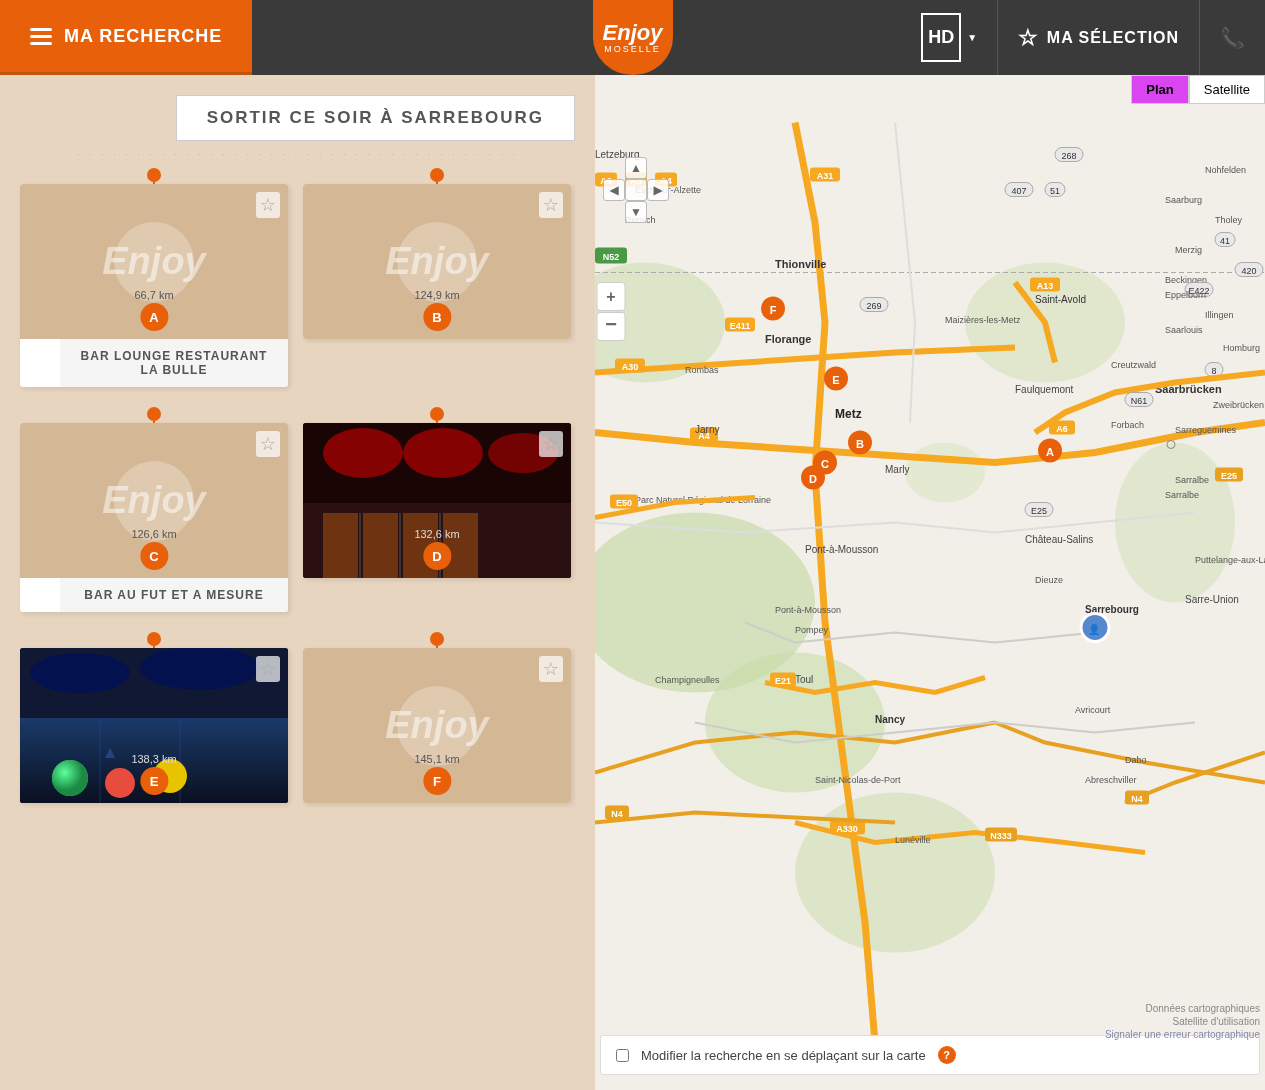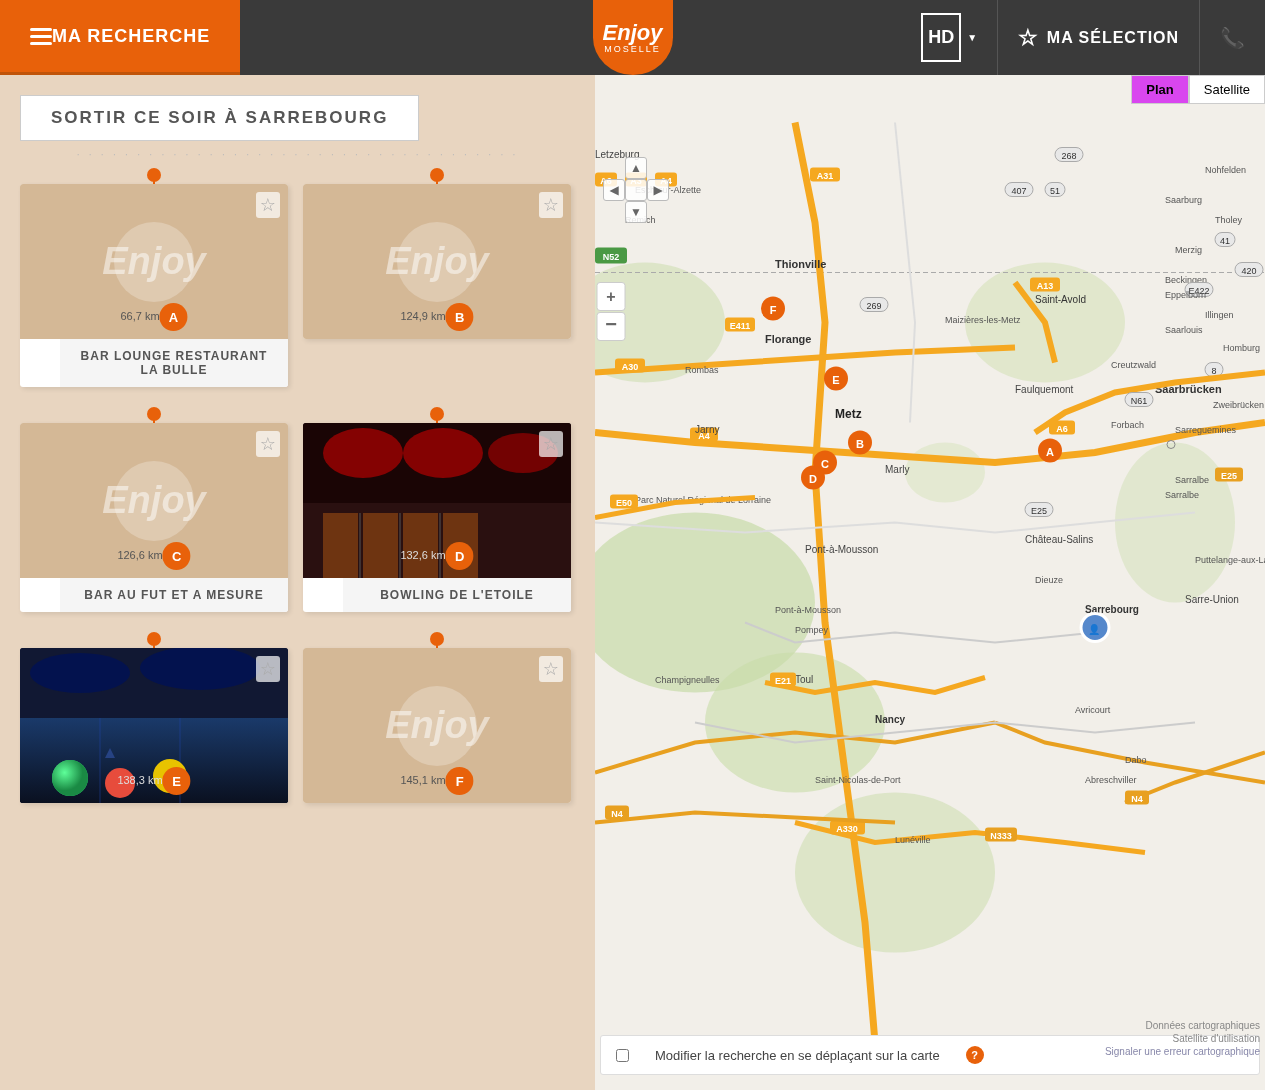--- a/index.html
+++ b/index.html
@@ -21,21 +21,21 @@
       padding: 0;
       position: relative;
     }
     .ma-recherche-btn {
       background: #e8610a;
       color: white;
       height: 75px;
       padding: 0 30px;
       display: flex;
       align-items: center;
-      gap: 0;
+      gap: 12px;
       font-size: 18px;
       font-weight: bold;
       letter-spacing: 1px;
       text-transform: uppercase;
       cursor: pointer;
       border: none;
       border-bottom: 3px solid #c0540a;
     }
     .hamburger-icon {
       display: flex;
@@ -133,21 +133,21 @@
     
     .left-panel {
       width: 595px;
       flex-shrink: 0;
       background: #e8d5c0;
       padding: 0 20px 20px 20px;
     }
 
     .page-title-container {
       margin: 20px 0 5px 0;
-      text-align: left;
+      text-align: right;
     }
     .page-title-box {
       display: inline-block;
       border: 1px solid #ccc;
       background: white;
       padding: 12px 30px;
       font-size: 17px;
       font-weight: bold;
       letter-spacing: 2px;
       text-transform: uppercase;
@@ -247,21 +247,21 @@
       border-radius: 3px;
       padding: 2px 4px;
     }
 
     .card-pin-label {
       position: absolute;
       bottom: 8px;
       left: 50%;
       transform: translateX(-50%);
       display: flex;
-      flex-direction: row;
+      flex-direction: column;
       align-items: center;
     }
     .card-distance {
       font-size: 11px;
       color: #555;
       margin-bottom: 2px;
     }
     .pin-circle {
       width: 28px;
       height: 28px;
@@ -325,21 +325,21 @@
       position: absolute;
       bottom: 15px;
       left: 5px;
       right: 5px;
       background: white;
       border: 1px solid #ddd;
       border-radius: 3px;
       padding: 10px 15px;
       display: flex;
       align-items: center;
-      gap: 26px;
+      gap: 12px;
       z-index: 10;
       font-size: 13px;
       color: #444;
     }
     .map-search-checkbox input[type="checkbox"] {
       cursor: pointer;
     }
     .help-circle {
       width: 18px;
       height: 18px;
@@ -357,21 +357,21 @@
 
     
     .map-terrain {
       position: absolute;
       top: 0; left: 0; width: 100%; height: 100%;
       background: #f2efe9;
     }
 
     .map-copyright {
       position: absolute;
-      bottom: 33px;
+      bottom: 50px;
       right: 5px;
       font-size: 10px;
       color: #888;
       display: flex;
       flex-direction: column;
       align-items: flex-end;
       gap: 2px;
       z-index: 10;
     }
 
@@ -496,21 +496,20 @@
                 <line x1="57" y1="90" x2="57" y2="155" stroke="#555" stroke-width="1"></line>
                 <line x1="97" y1="90" x2="97" y2="155" stroke="#555" stroke-width="1"></line>
                 <line x1="137" y1="90" x2="137" y2="155" stroke="#555" stroke-width="1"></line>
               </svg>
               <div class="card-bookmark">☆</div>
               <div class="card-pin-label">
                 <span class="card-distance" style="color:#ddd;">132,6 km</span>
                 <div class="pin-circle">D</div>
               </div>
             </div>
-            <div class="card-footer">BOWLING DE L'ETOILE</div>
           </div>
         </div>
       </div>
 
       <div class="cards-row">
 
         <div class="card-wrapper">
           <div class="pin-top"></div>
           <div class="card">
             <div class="card-image-area" style="background:#111833;">

